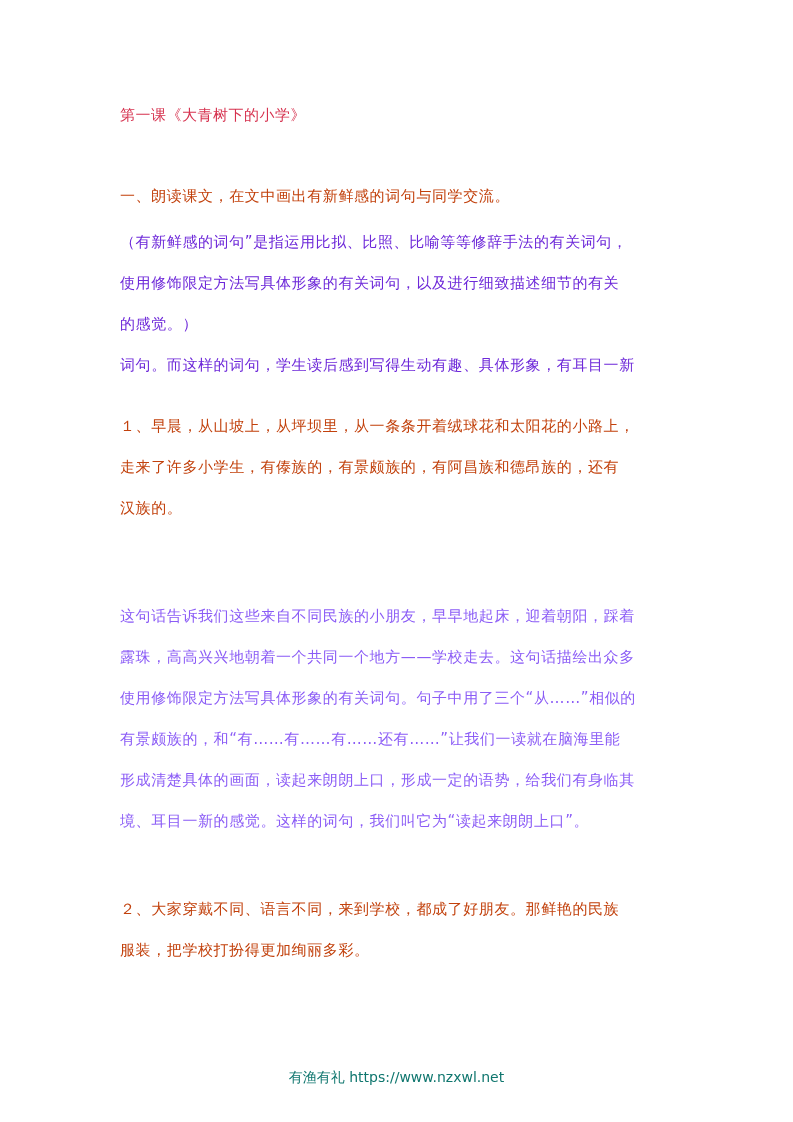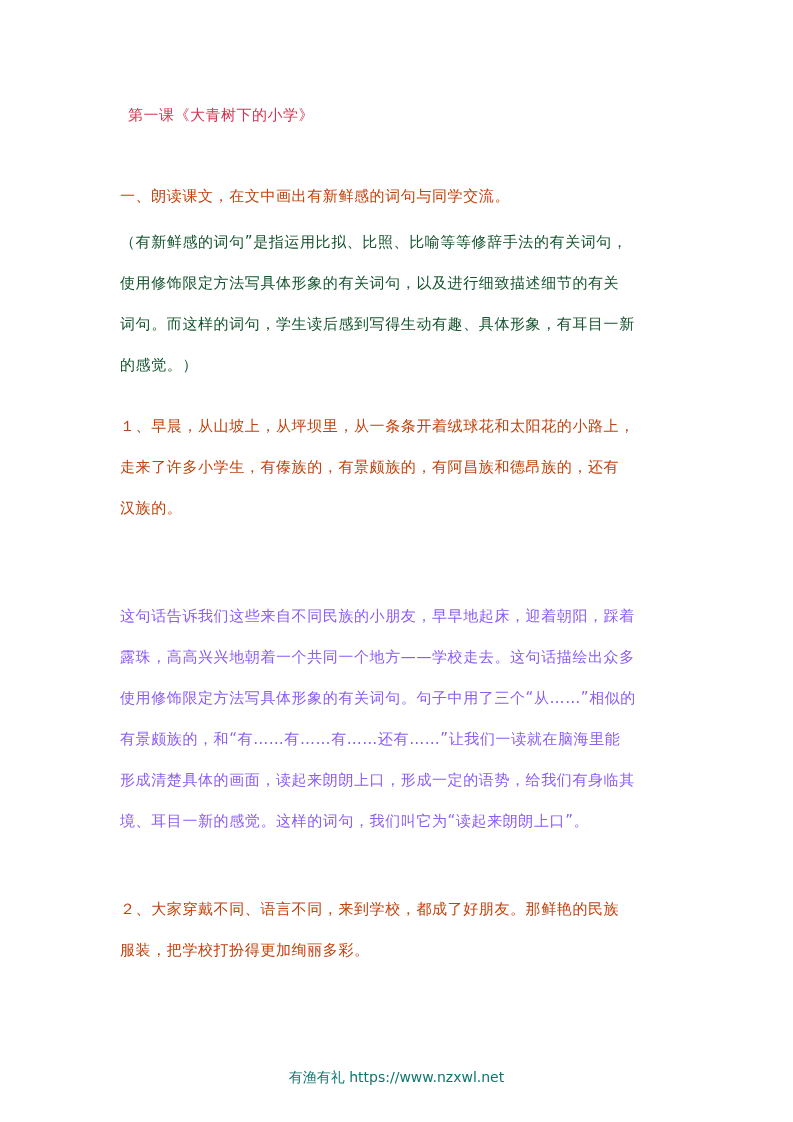--- a/index.html
+++ b/index.html
@@ -1,42 +1,42 @@
 <!DOCTYPE html>
 <html><head>
 <meta charset="utf-8">
 <style>
   html, body { margin: 0; padding: 0; background: #ffffff; }
   body { width: 793px; height: 1122px; position: relative; overflow: hidden;
          font-family: "DejaVu Sans", "Liberation Sans", sans-serif; }
   .page { position: absolute; left: 0; top: 0; width: 793px; height: 1122px; }
-  .title { position: absolute; left: 128px; top: 106px; font-size: 15px; color: #d6324f; letter-spacing: 0.5px; }
+  .title { position: absolute; left: 120px; top: 106px; font-size: 15px; color: #d6324f; letter-spacing: 0.5px; }
   .para { position: absolute; left: 120px; width: 560px; font-size: 15px; line-height: 41px; letter-spacing: 0.6px; text-align: justify; }
   .black { color: #c2410c; }
-  .blue { color: #14532d; }
+  .blue { color: #6d28d9; }
   .green { color: #8b5cf6; }
   .footer { position: absolute; left: 0; width: 793px; top: 1069px; text-align: center; font-size: 14px; color: #0f766e; }
   .line { display: block; white-space: nowrap; }
 </style>
 </head>
 <body>
 
 <div class="page">
 
   <div class="title">第一课《大青树下的小学》</div>
 
   <div class="para black" style="top:176px;">
     <span class="line">一、朗读课文，在文中画出有新鲜感的词句与同学交流。</span>
   </div>
 
   <div class="para blue" style="top:222px;">
     <span class="line">（有新鲜感的词句”是指运用比拟、比照、比喻等等修辞手法的有关词句，</span>
     <span class="line">使用修饰限定方法写具体形象的有关词句，以及进行细致描述细节的有关</span>
+    <span class="line">的感觉。）</span>
     <span class="line">词句。而这样的词句，学生读后感到写得生动有趣、具体形象，有耳目一新</span>
-    <span class="line">的感觉。）</span>
   </div>
 
   <div class="para black" style="top:406px;">
     <span class="line">１、早晨，从山坡上，从坪坝里，从一条条开着绒球花和太阳花的小路上，</span>
     <span class="line">走来了许多小学生，有傣族的，有景颇族的，有阿昌族和德昂族的，还有</span>
     <span class="line">汉族的。</span>
   </div>
 
   <div class="para green" style="top:596px;">
     <span class="line">这句话告诉我们这些来自不同民族的小朋友，早早地起床，迎着朝阳，踩着</span>

